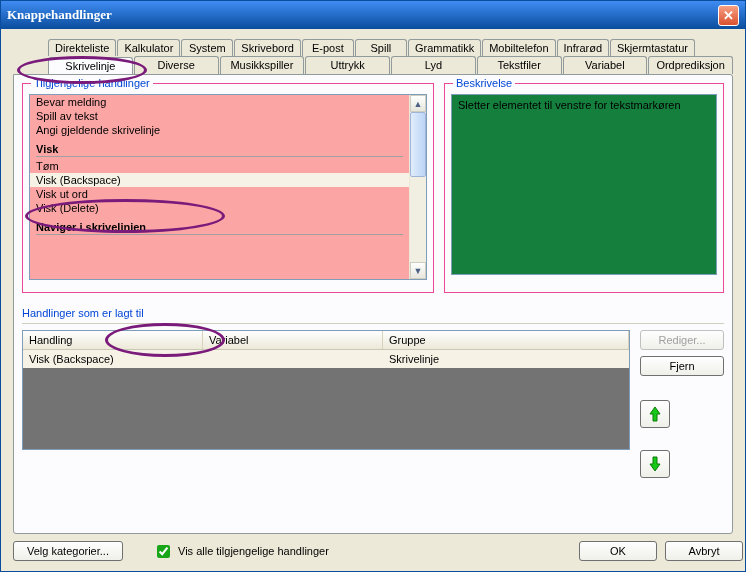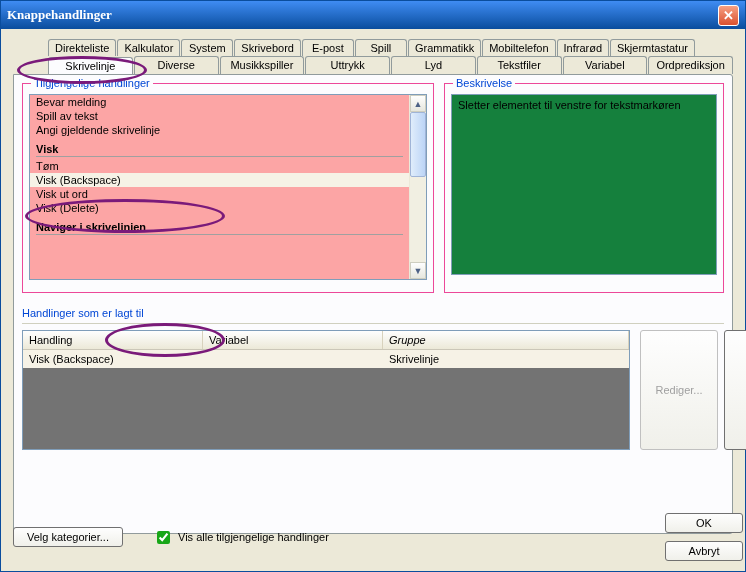--- a/index.html
+++ b/index.html
@@ -47,36 +47,36 @@
   .btn:disabled, .btn.disabled { color:#a0a0a0; border-color:#c0c0c0; cursor:default; }
   .green-arrow-down { display:inline-block; width:0; height:0; border-left:5px solid transparent; border-right:5px solid transparent; border-top:9px solid #18a618; margin-left:6px; vertical-align:middle;}
   
   .added-section-title { color:#0046d5; margin-top:14px; }
   .added-sep { border-top:1px solid #d0d0bf; margin:4px 0 6px; }
   
   .added-row { display:flex; gap:10px; }
   .table-wrap { flex:1; border:1px solid #7f9db9; background:#737373; height:120px; position:relative;}
   .thead { display:flex; background:linear-gradient(#fefefe,#ece9d8); border-bottom:1px solid #cbc7b8; }
   .th { padding:3px 6px; border-right:1px solid #d8d2bd; font-size:11px;}
-  .th1 { width:180px;} .th2 { width:180px;} .th3 { flex:1;font-style:italic;}
+  .th1 { width:180px;} .th2 { width:180px;} .th3 { flex:1;}
   .trow { display:flex; }
   .td { padding:3px 6px; font-size:11px;}
   .td1 { width:180px;} .td2 { width:180px;} .td3 { flex:1;}
   .trow.sel { background:#f6f2e6; }
   
-  .side-btns { width:84px; display:flex; flex-direction:row; gap:6px; }
+  .side-btns { width:84px; display:flex; flex-direction:column; gap:6px; }
   .arrow-btn { border:1px solid #707070; border-radius:3px; background:linear-gradient(#fefefe,#f0f0ea); width:30px; height:28px; display:flex; align-items:center; justify-content:center; cursor:pointer;}
   .arrow-btn svg { width:12px; height:16px; }
   .arrow-col { display:flex; flex-direction:column; gap:22px; align-items:flex-start; margin-top:18px;}
   
   .bottom-bar { position:absolute; left:12px; right:2px; bottom:10px; display:flex; align-items:center; justify-content:space-between; }
   .bottom-left { display:flex; align-items:center; gap:30px;}
   .chk { display:flex; align-items:center; gap:5px;}
   .chk input { accent-color: #18a618; }
-  .bottom-right { display:flex; gap:8px;flex-direction:column;}
+  .bottom-right { display:flex; gap:8px;}
   
   .annot-ellipse { position:absolute; border:3px solid #7a1a7a; border-radius:50%; pointer-events:none; }
 </style>
 </head>
 <body>
 
 <div class="window">
   <div class="titlebar">
     <span class="title">Knappehandlinger</span>
     <div class="close-btn">✕</div>

